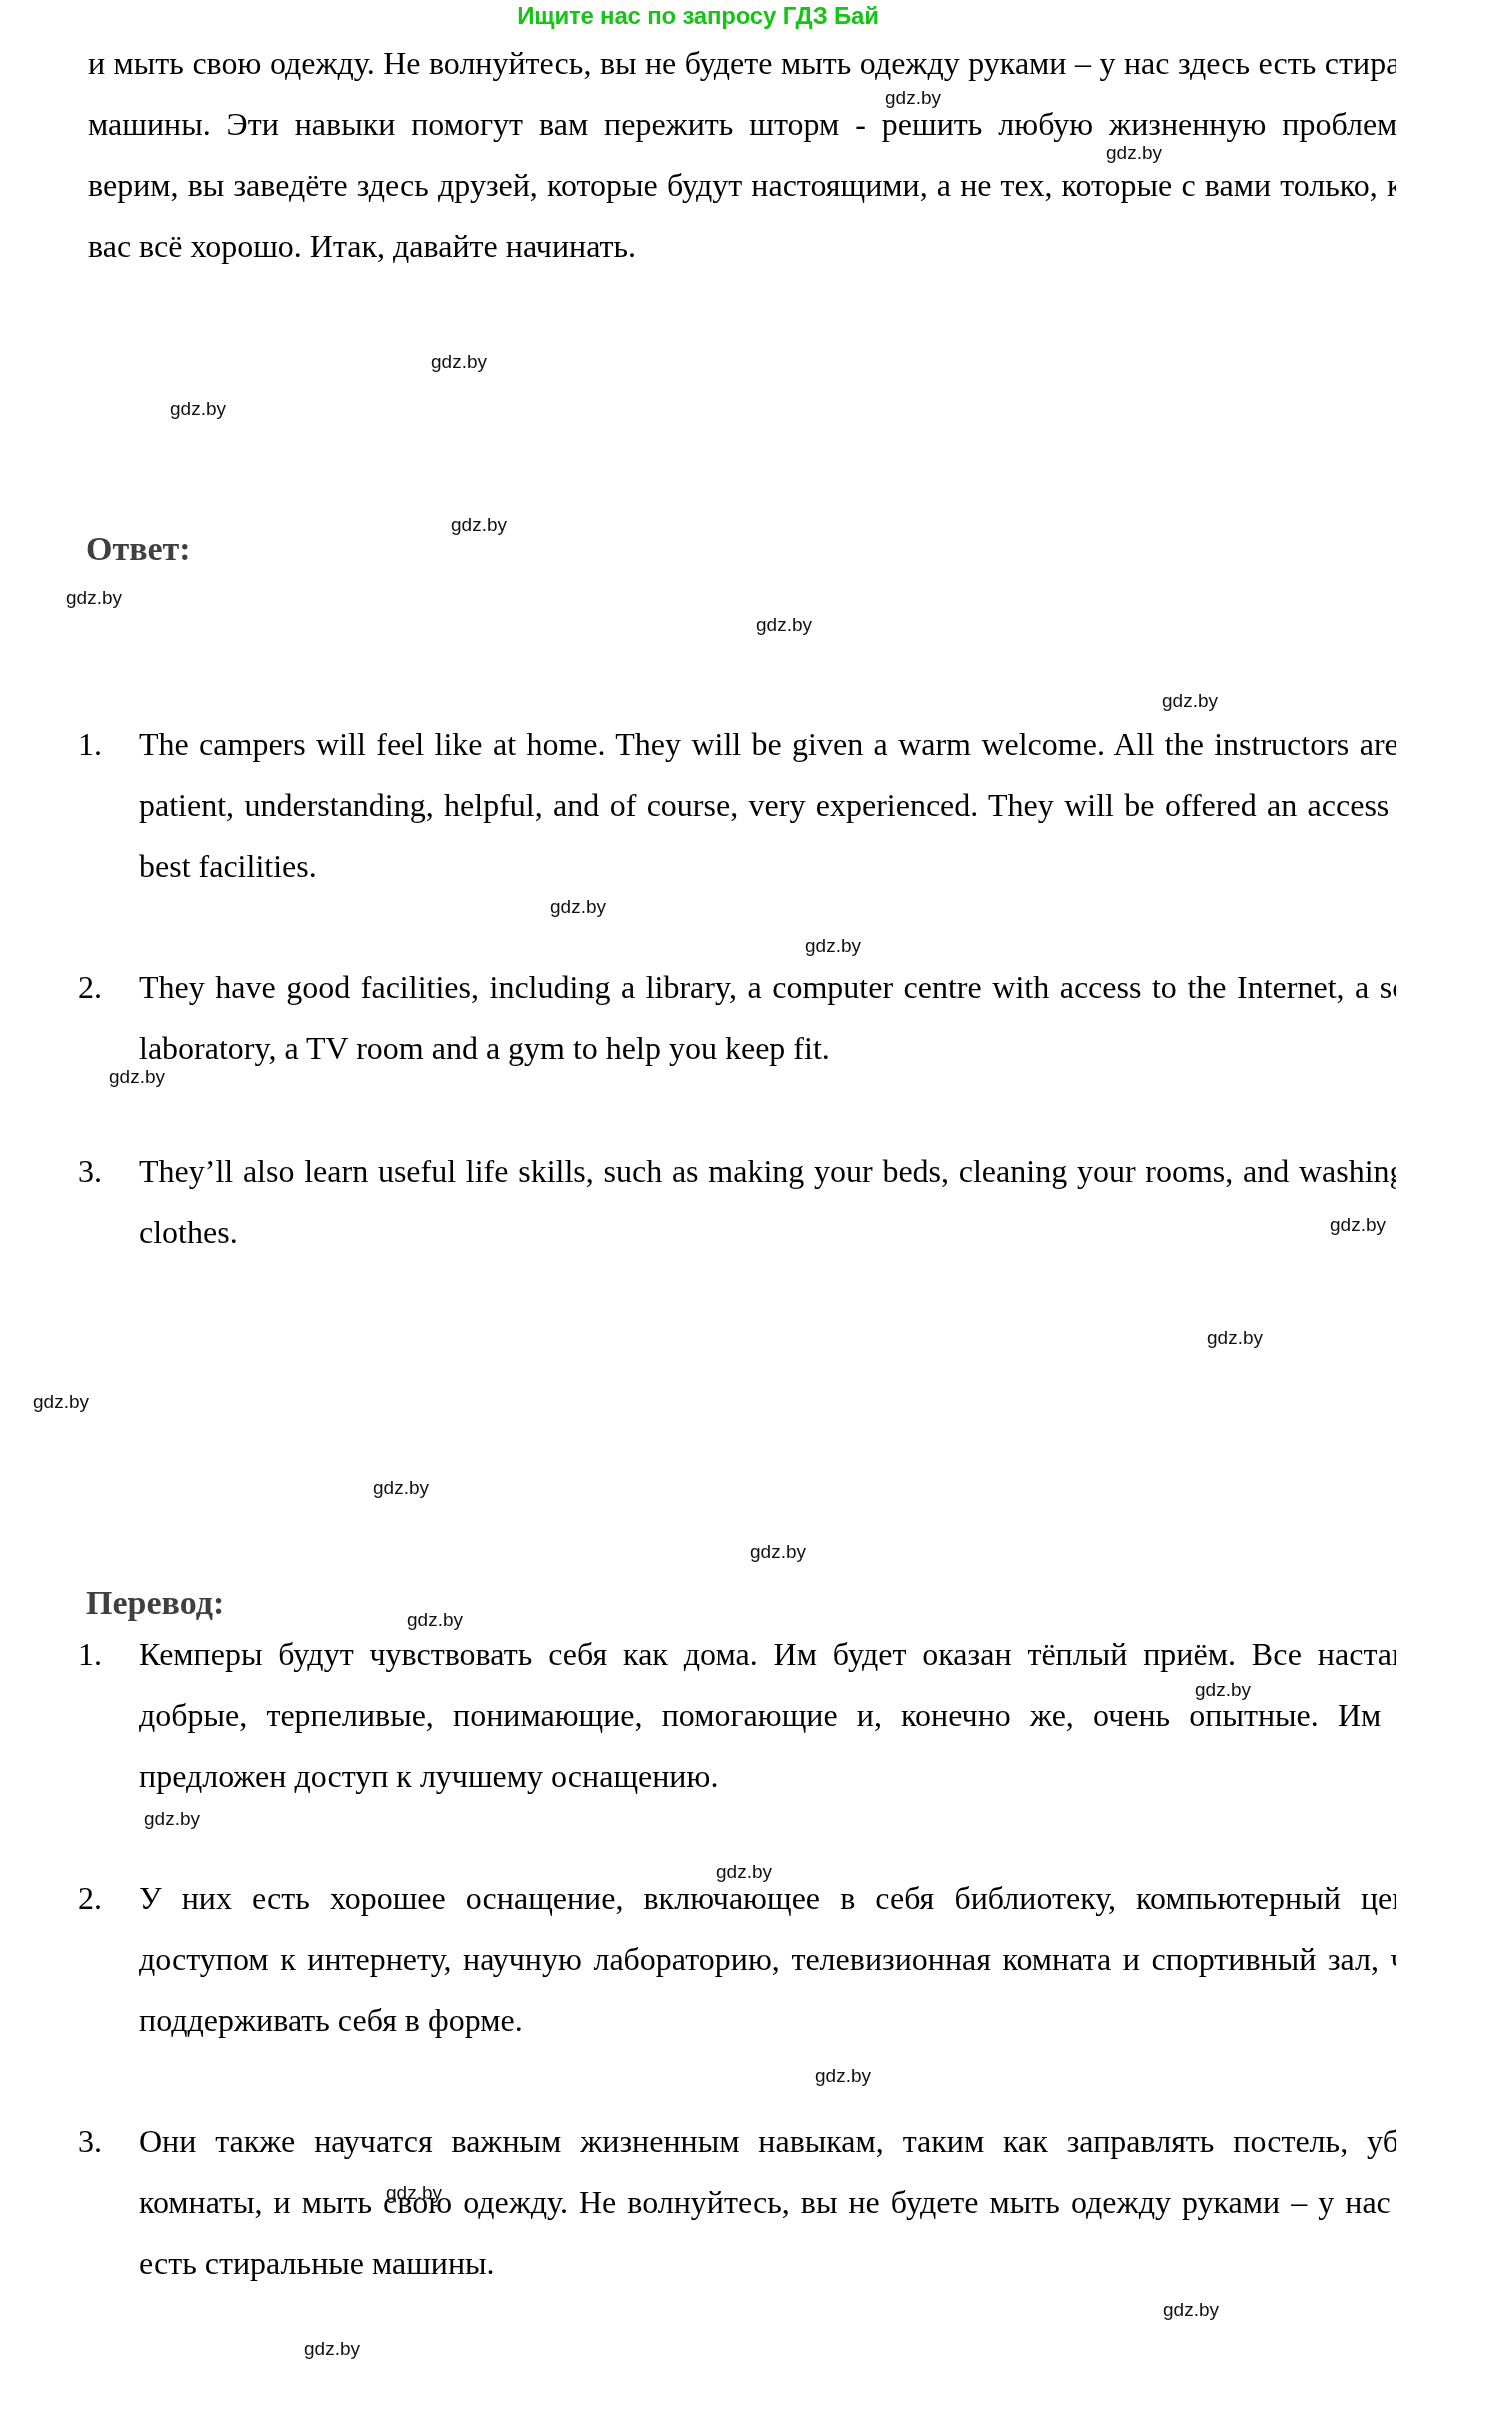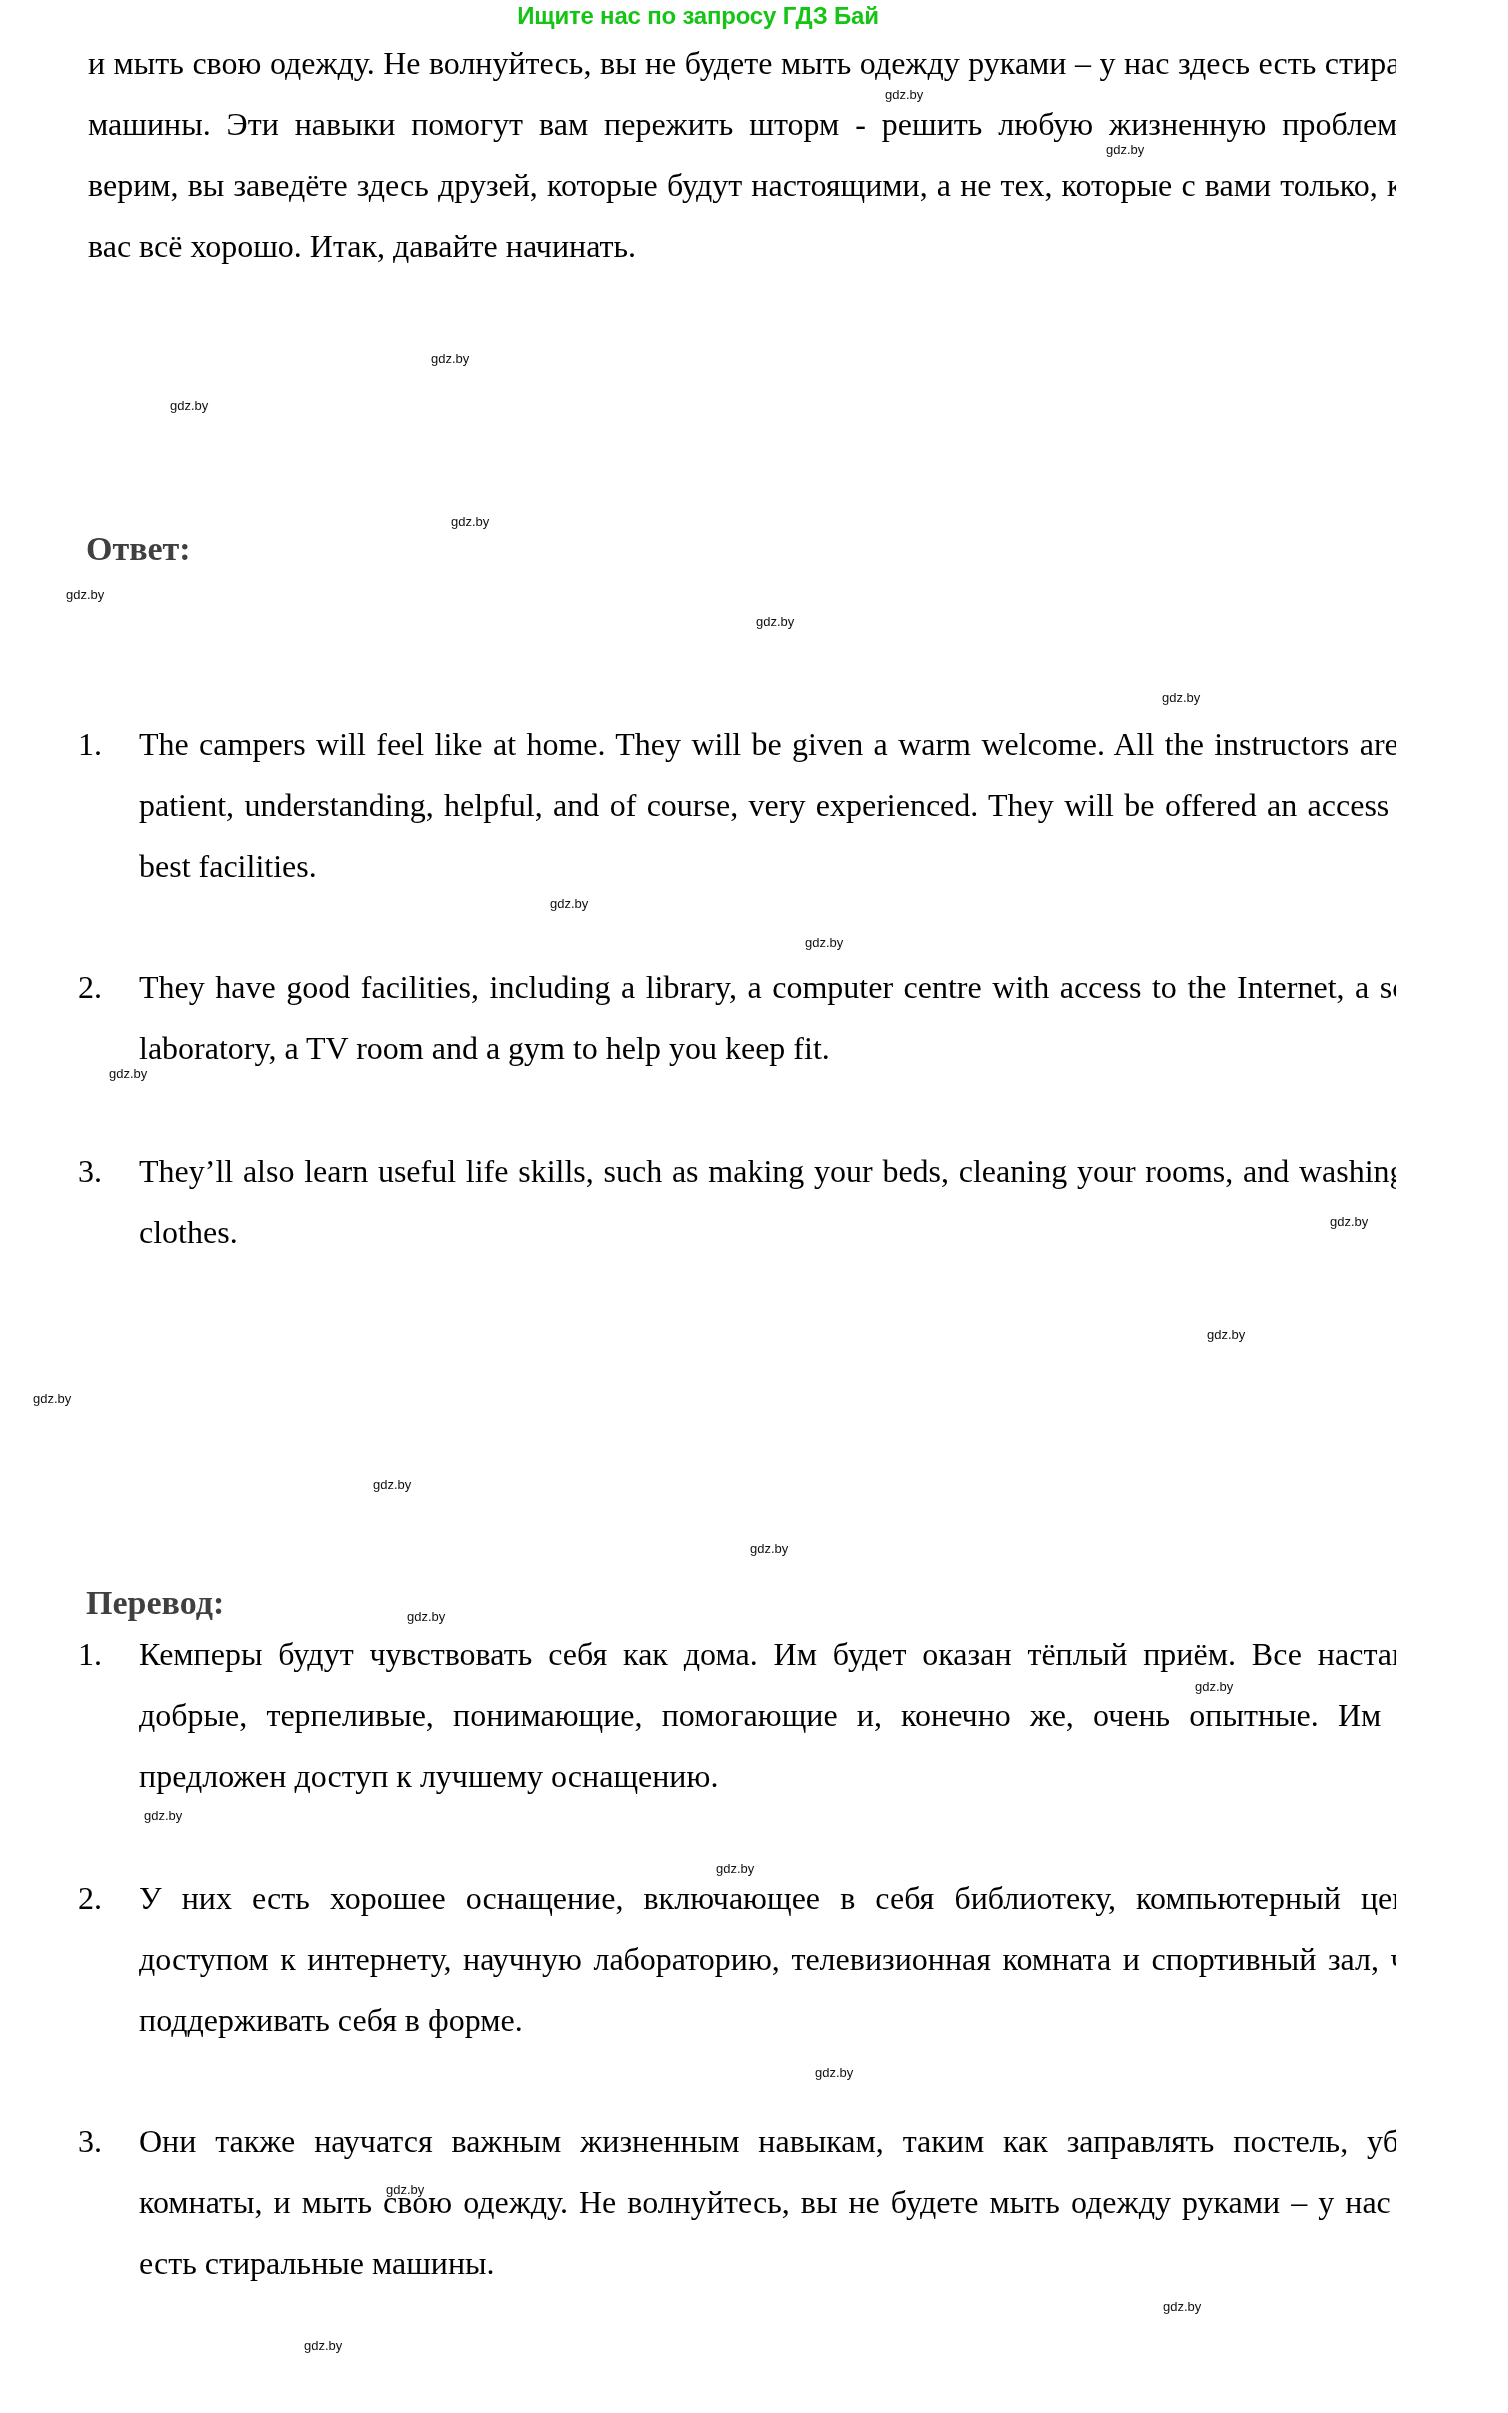--- a/index.html
+++ b/index.html
@@ -42,21 +42,21 @@
     font-size: 23.4px;
     font-weight: 400;
     color: #5b1f8f;
     letter-spacing: 0.4px;
   }
 
   
   .wm {
     position: absolute;
     font-family: "Liberation Sans", "DejaVu Sans", sans-serif;
-    font-size: 13px;
+    font-size: 19px;
     font-weight: 400;
     color: #111111;
     white-space: nowrap;
     line-height: 1;
   }
 
   
   .para {
     position: absolute;
     font-family: "Liberation Serif", "DejaVu Serif", serif;

